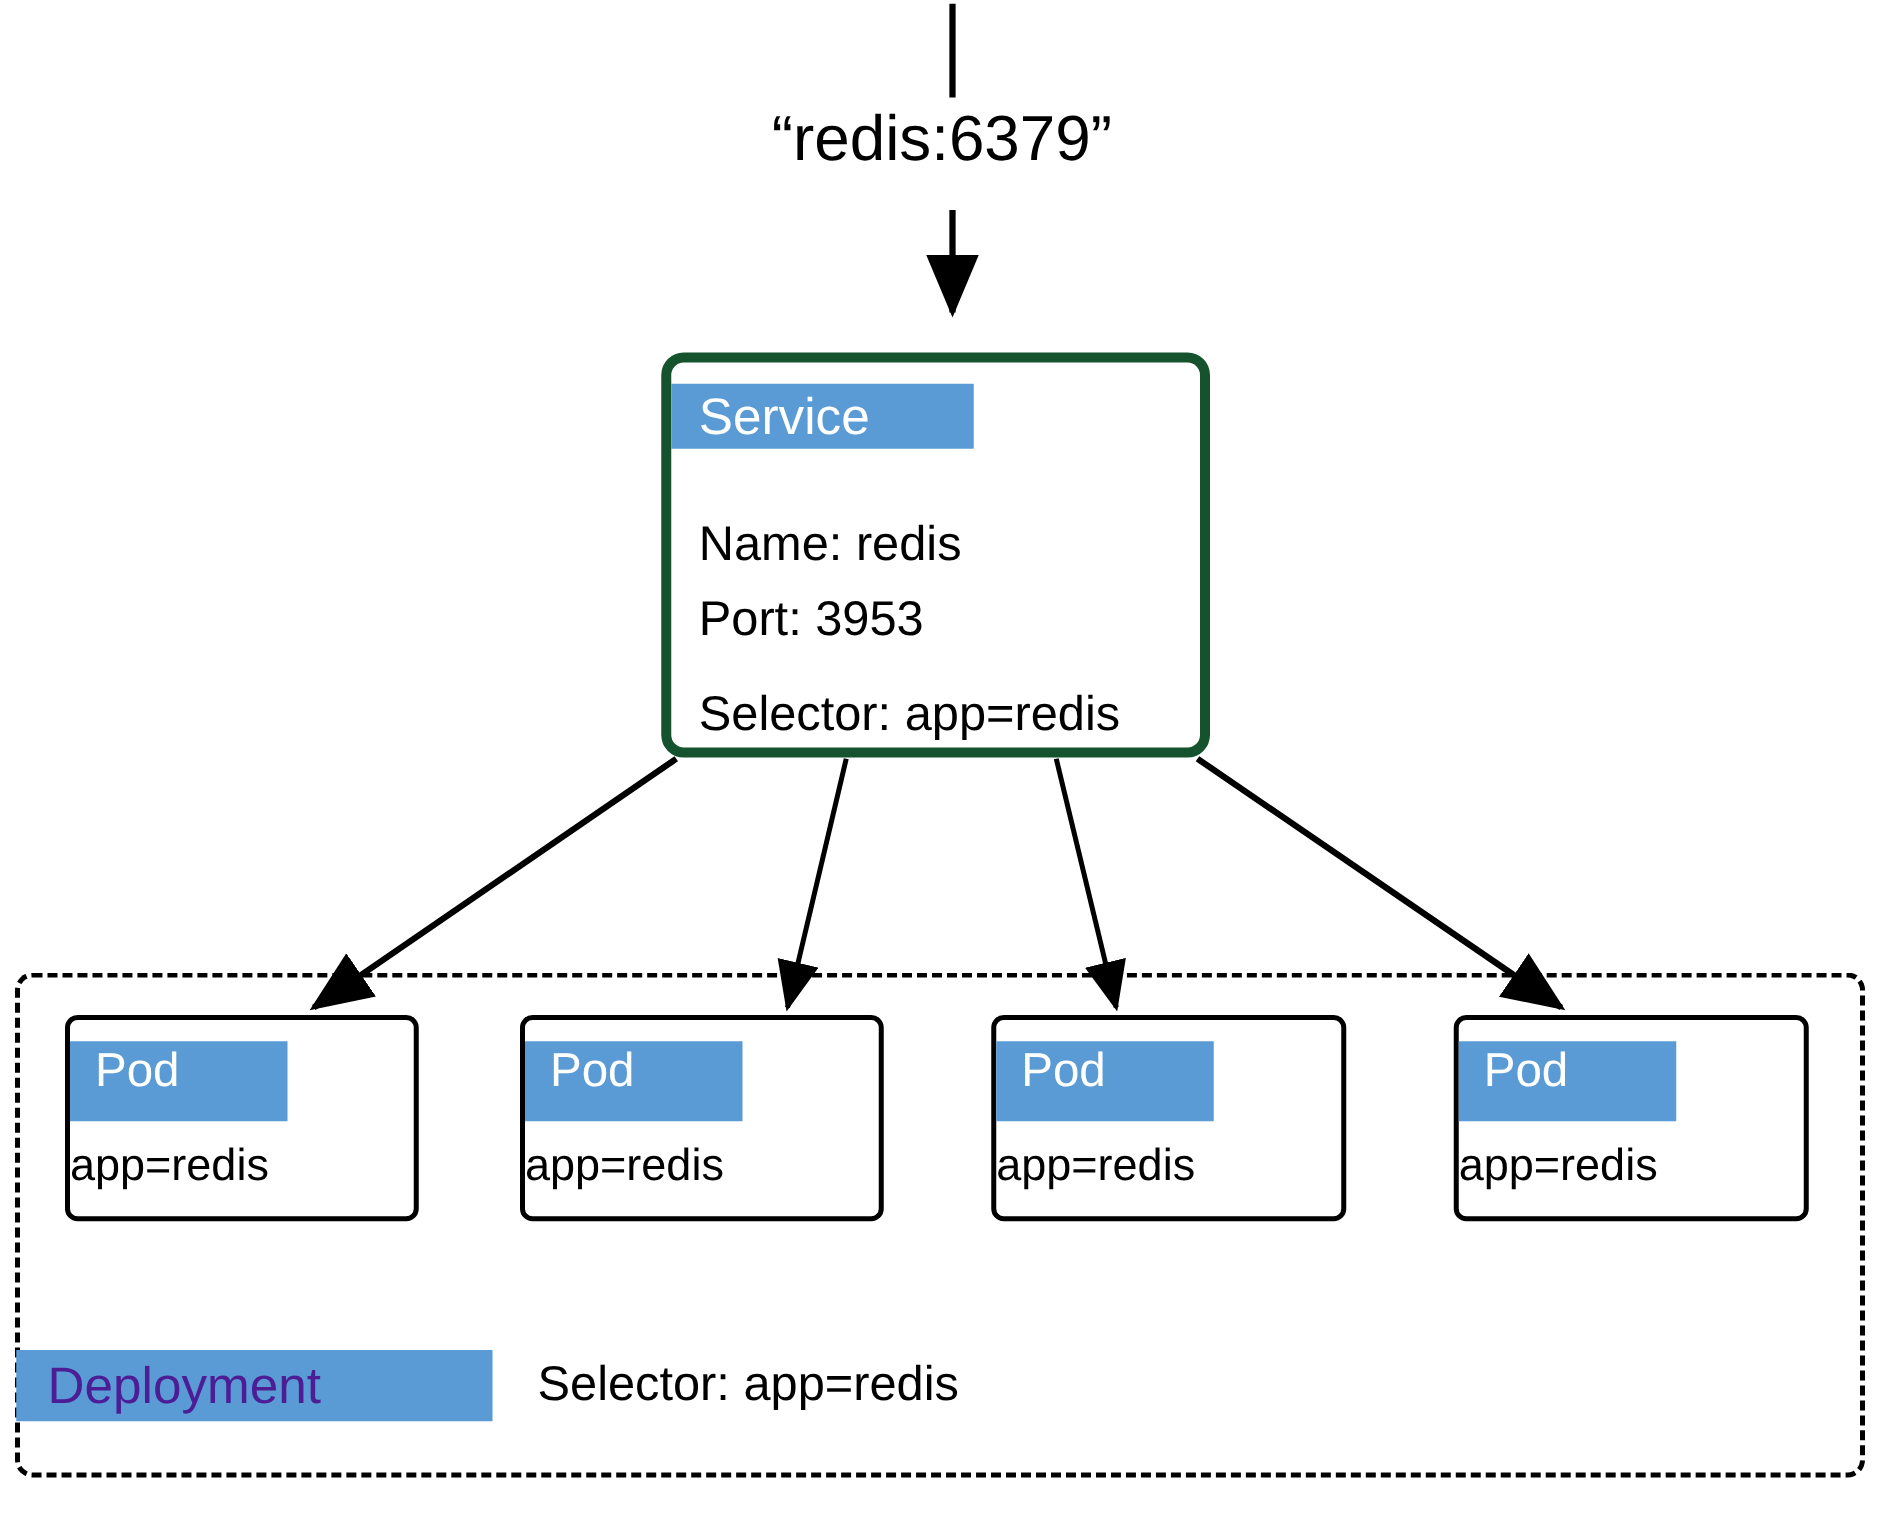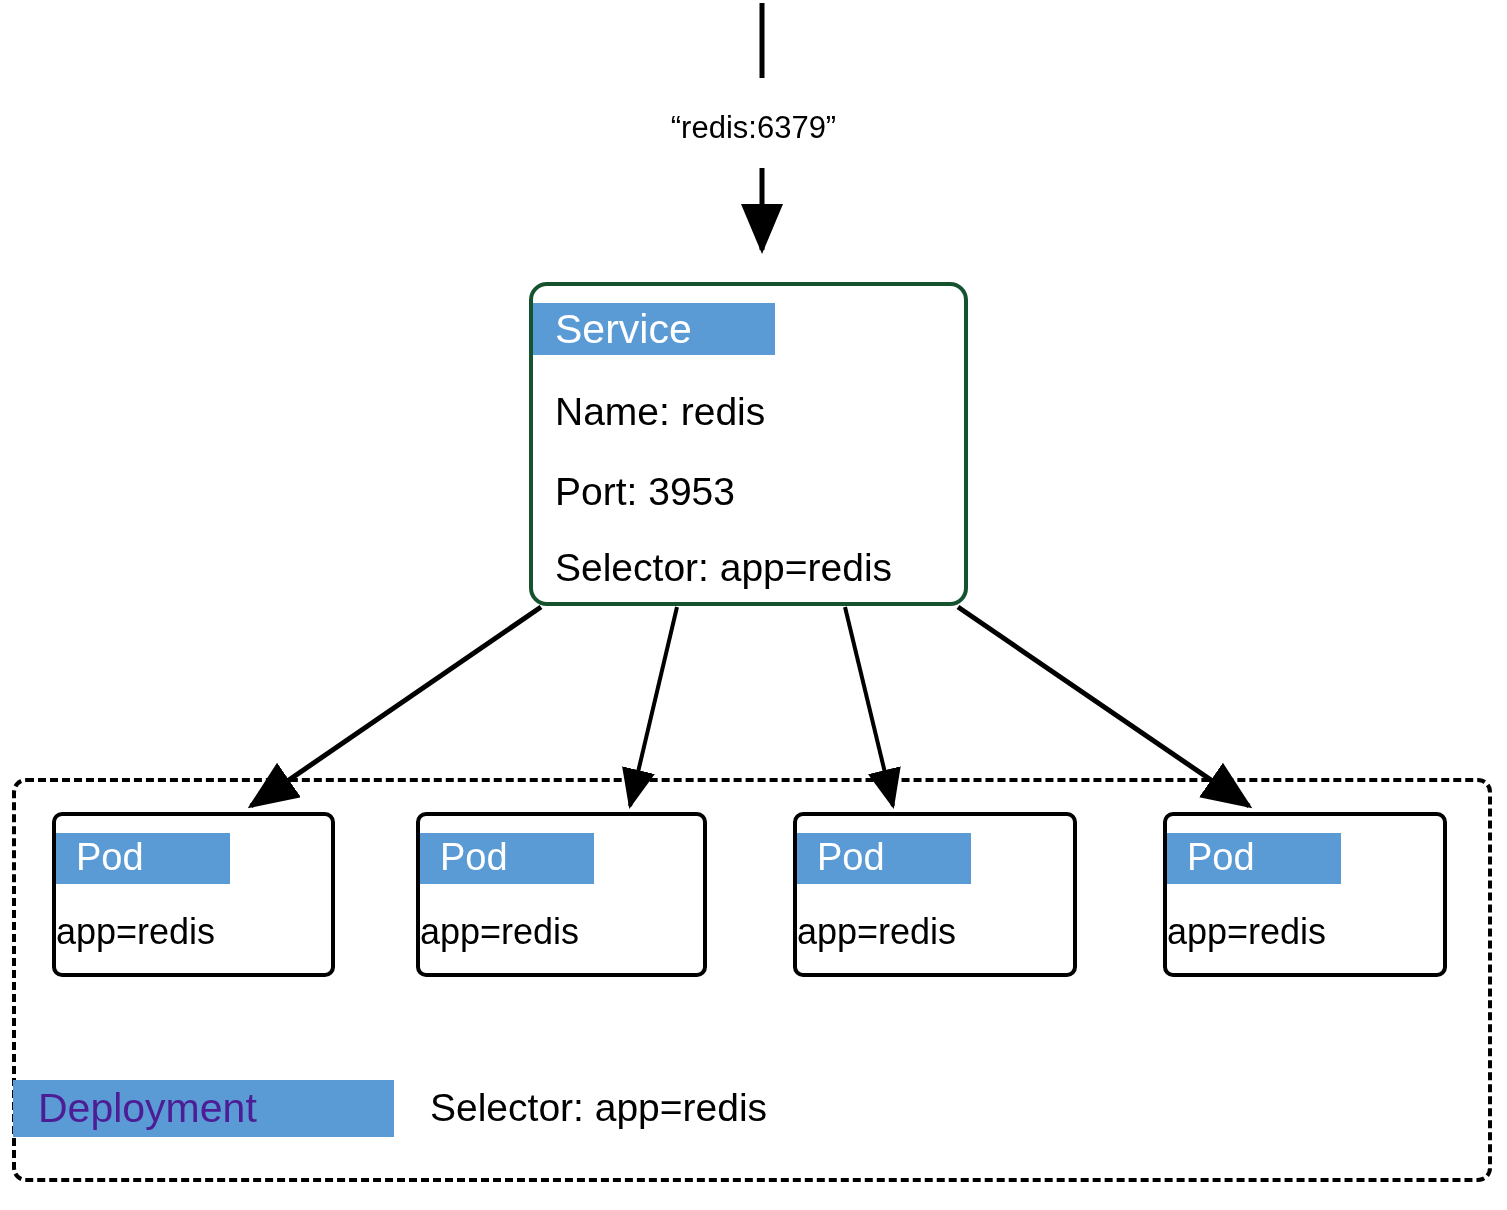--- a/index.html
+++ b/index.html
@@ -23,38 +23,38 @@
     top: 0;
     width: 1507px;
     height: 1210px;
     pointer-events: none;
   }
 
   
   .ingress-label {
     position: absolute;
     left: 0;
-    top: 112px;
+    top: 85px;
     width: 1507px;
     text-align: center;
-    font-size: 31px;
+    font-size: 51px;
     line-height: 1;
     color: #000000;
     white-space: nowrap;
   }
 
   
   .service-card {
     position: absolute;
     left: 529px;
     top: 282px;
     width: 439px;
     height: 324px;
     box-sizing: border-box;
-    border: 4px solid #14532d;
+    border: 8px solid #14532d;
     border-radius: 18px;
     background: #ffffff;
   }
   .service-badge {
     position: absolute;
     left: 0px;
     top: 17px;
     width: 242px;
     height: 52px;
     background: #5B9BD5;
@@ -66,21 +66,21 @@
     box-sizing: border-box;
   }
   .service-row {
     position: absolute;
     left: 22px;
     font-size: 39px;
     line-height: 1;
     color: #000000;
     white-space: nowrap;
   }
-  .service-row.r1 { top: 106px; }
+  .service-row.r1 { top: 126px; }
   .service-row.r2 { top: 186px; }
   .service-row.r3 { top: 262px; }
 
   
   .deployment-box {
     position: absolute;
     left: 12px;
     top: 778px;
     width: 1480px;
     height: 404px;
@@ -103,21 +103,21 @@
   .pod-card.p1 { left: 52px;   width: 283px; }
   .pod-card.p2 { left: 416px;  width: 291px; }
   .pod-card.p3 { left: 793px;  width: 284px; }
   .pod-card.p4 { left: 1163px; width: 284px; }
 
   .pod-badge {
     position: absolute;
     left: 0px;
     top: 17px;
     width: 174px;
-    height: 51px;
+    height: 64px;
     background: #5B9BD5;
     color: #ffffff;
     font-size: 38px;
     line-height: 49px;
     text-indent: 20px;
     white-space: nowrap;
     box-sizing: border-box;
   }
   .pod-label {
     position: absolute;

